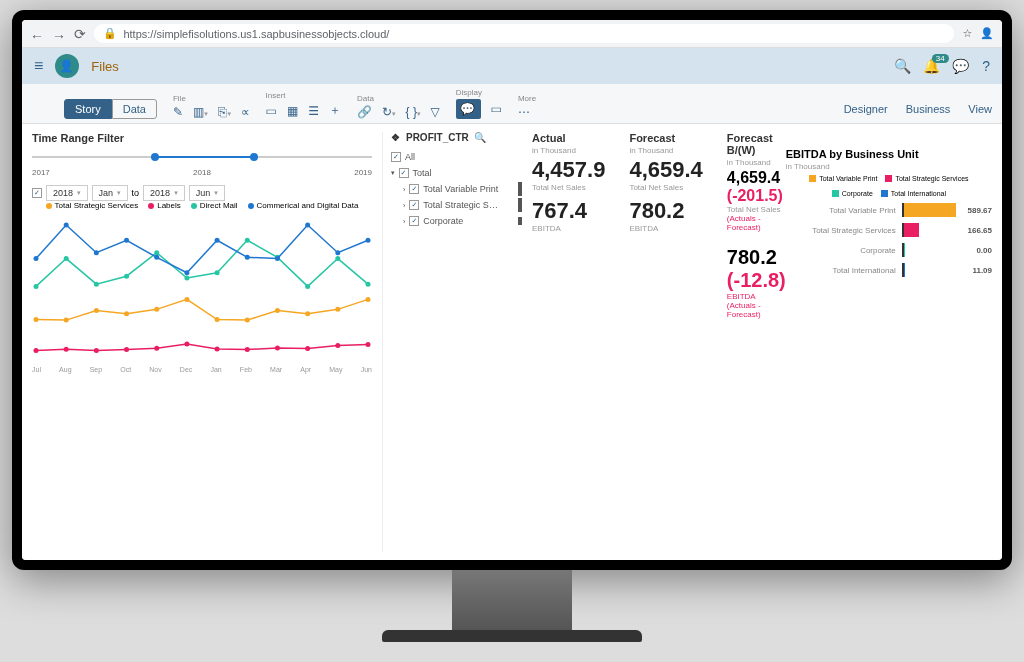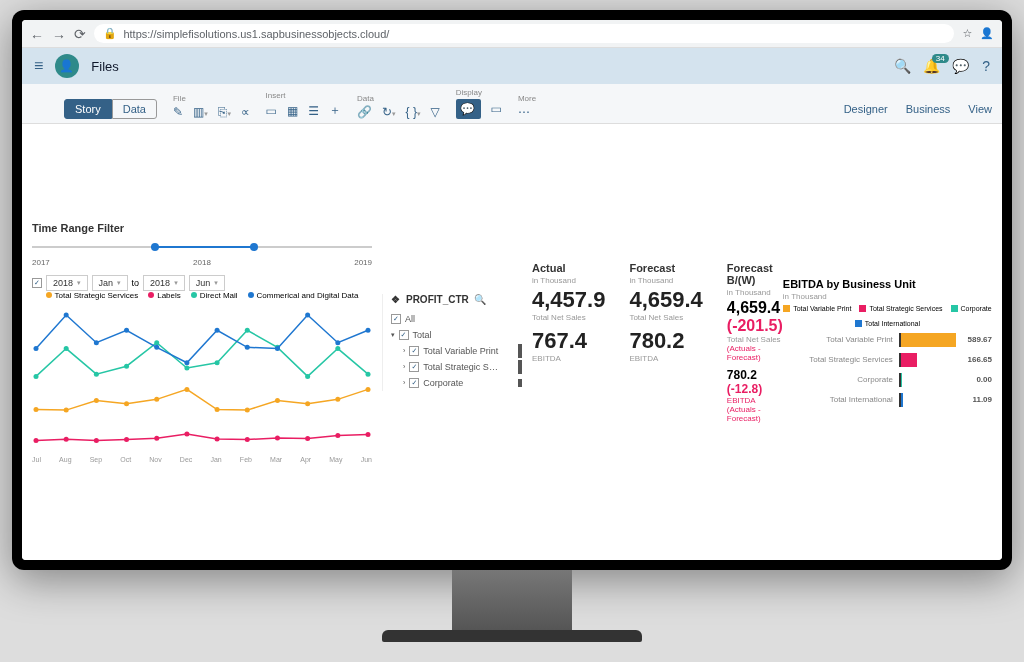--- a/index.html
+++ b/index.html
@@ -5,37 +5,37 @@
 * { margin: 0; padding: 0; box-sizing: border-box; font-family: Arial, sans-serif; }
 body { background: #ddd; display: flex; justify-content: center; align-items: flex-start; padding: 10px; }
 .monitor { width: 1000px; background: #000; border-radius: 12px; padding: 10px; box-shadow: 0 10px 40px rgba(0,0,0,0.4); }
 .screen { background: #fff; border-radius: 4px; overflow: hidden; height: 540px; display: flex; flex-direction: column; }
 .browser-bar { background: #f1f3f4; padding: 4px 8px; display: flex; align-items: center; gap: 8px; font-size: 11px; color: #5f6368; border-bottom: 1px solid #ddd; }
 .nav-arrow { font-size: 14px; cursor: pointer; color: #5f6368; }
 .url-bar { flex: 1; background: #fff; border-radius: 12px; padding: 3px 10px; display: flex; align-items: center; gap: 6px; }
 .app-header { background: #d4e3ee; padding: 6px 12px; display: flex; align-items: center; gap: 12px; }
 .hamburger { font-size: 16px; color: #346187; }
 .avatar { width: 24px; height: 24px; background: #2f8a8a; border-radius: 50%; display: flex; align-items: center; justify-content: center; color: #fff; font-size: 12px; }
-.files-label { color: #0f172a; font-size: 13px; flex: 1; }
+.files-label { color: #a16207; font-size: 13px; flex: 1; }
 .head-icon { color: #346187; font-size: 14px; position: relative; }
 .badge { position: absolute; top: -4px; right: -8px; background: #2f8a8a; color: #fff; border-radius: 8px; padding: 0 4px; font-size: 8px; }
 .toolbar { background: #f5f7f9; border-bottom: 1px solid #ddd; padding: 4px 10px; display: flex; align-items: flex-end; gap: 6px; }
 .tab-group { display: flex; padding-left: 32px; }
 .tab { padding: 3px 10px; font-size: 11px; border: 1px solid #999; color: #346187; }
 .tab.active { background: #346187; color: #fff; border-color: #346187; }
 .tab:first-child { border-radius: 3px 0 0 3px; }
 .tab:last-child { border-radius: 0 3px 3px 0; }
 .tbgroup { display: flex; flex-direction: column; gap: 2px; margin-left: 10px; }
 .tblabel { font-size: 8px; color: #888; }
 .tbicons { display: flex; gap: 10px; color: #346187; font-size: 12px; align-items: center; }
 .tbicon { display: inline-block; }
 .tbicon.active { background: #346187; color: #fff; padding: 3px 5px; border-radius: 2px; }
 .spacer { flex: 1; }
 .right-links { display: flex; gap: 18px; font-size: 11px; color: #346187; padding-bottom: 4px; }
-.content { flex: 1; display: flex; overflow: hidden; padding: 8px 10px; gap: 10px; background: #fff; align-items: center; }
+.content { flex: 1; display: flex; overflow: hidden; padding: 8px 10px; gap: 10px; background: #fff; }
 .left-col { width: 340px; display: flex; flex-direction: column; }
 .filter-title { font-size: 11px; font-weight: bold; color: #333; margin-bottom: 6px; }
 .timeline { position: relative; height: 14px; margin-bottom: 4px; }
 .timeline-track { height: 2px; background: #ccc; position: absolute; top: 6px; left: 0; right: 0; }
 .timeline-fill { height: 2px; background: #1f77d0; position: absolute; top: 6px; left: 35%; right: 35%; }
 .timeline-handle { width: 8px; height: 8px; background: #1f77d0; border-radius: 50%; position: absolute; top: 3px; }
 .timeline-labels { display: flex; justify-content: space-between; font-size: 8px; color: #666; }
 .date-row { display: flex; gap: 4px; align-items: center; margin-top: 8px; font-size: 9px; }
 .date-sel { border: 1px solid #ccc; padding: 2px 6px; display: flex; align-items: center; gap: 4px; color: #333; }
 .chev { font-size: 7px; color: #999; }
@@ -332,21 +332,21 @@
       <div class="kpi-big">4,659.4</div>
       <div class="kpi-lbl">Total Net Sales</div>
       <div class="kpi-big" style="margin-top:6px">780.2</div>
       <div class="kpi-lbl">EBITDA</div>
     </div>
     <div class="kpi-block">
       <div class="kpi-head">Forecast B/(W)</div>
       <div class="kpi-sub">in Thousand</div>
       <div style="font-size:16px;font-weight:bold"><span>4,659.4</span> <span class="kpi-delta">(-201.5)</span></div>
       <div class="kpi-lbl"><span>Total Net Sales</span> <span class="kpi-note">(Actuals - Forecast)</span></div>
-      <div style="font-size:12px;font-weight:bold;margin-top:6px"><span>780.2</span> <span class="kpi-delta">(-12.8)</span></div>
+      <div style="font-size:20px;font-weight:bold;margin-top:14px"><span>780.2</span> <span class="kpi-delta">(-12.8)</span></div>
       <div class="kpi-note">EBITDA (Actuals - Forecast)</div>
     </div>
   </div>
 
   <div class="ebitda-section">
     <div class="ebitda-title">EBITDA by Business Unit</div>
     <div class="kpi-sub">in Thousand</div>
     <div class="ebitda-legend">
       <span class="legend-item">
                   <span class="sq" style="background:#f5a623"></span>

